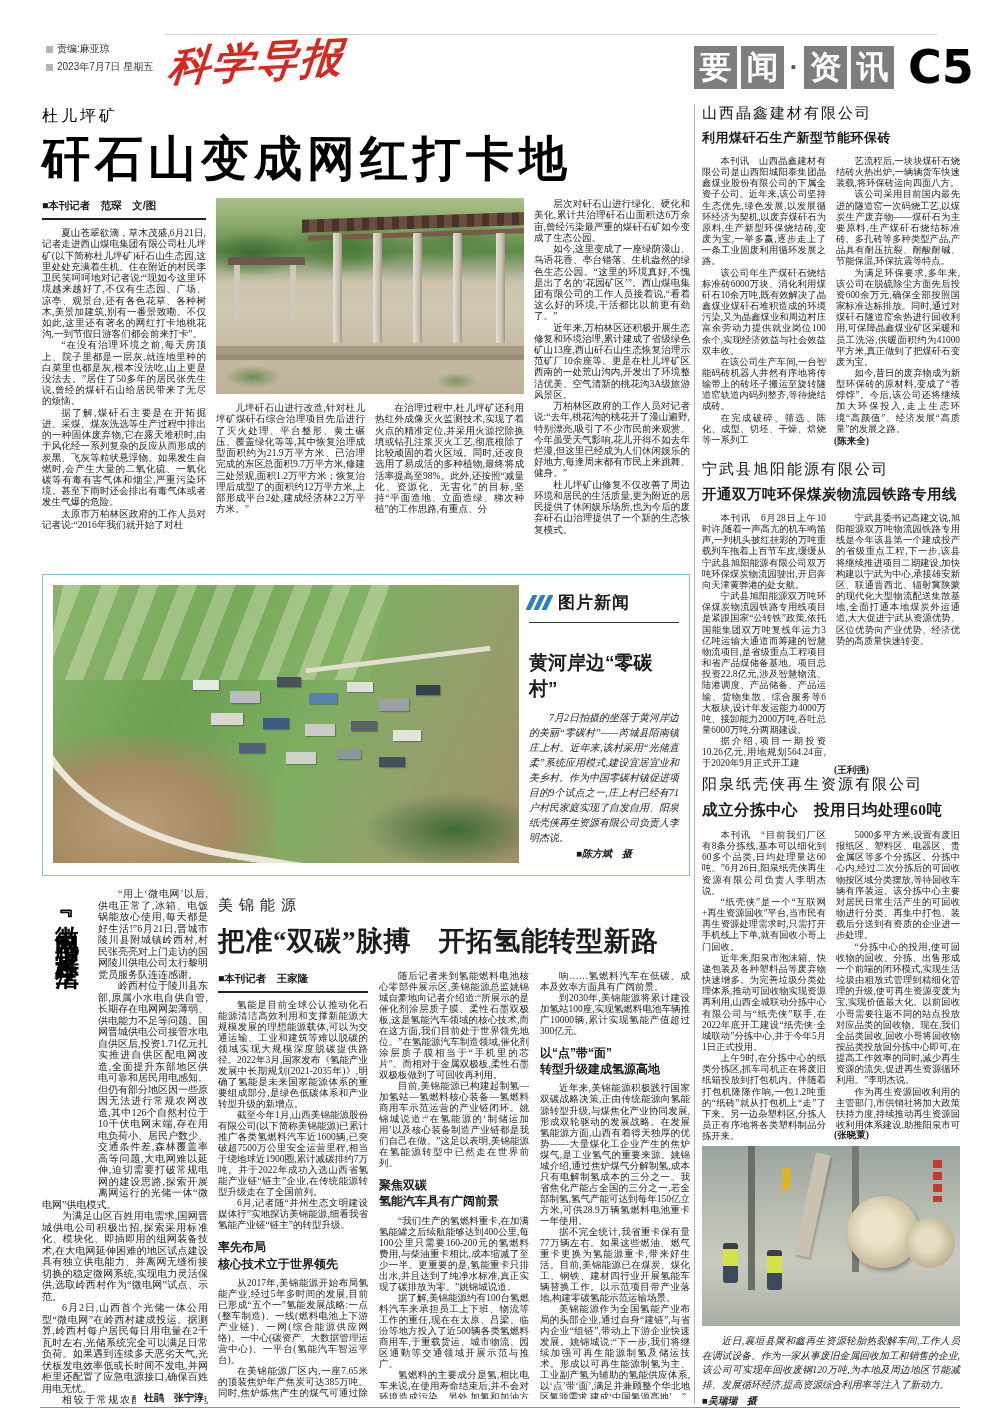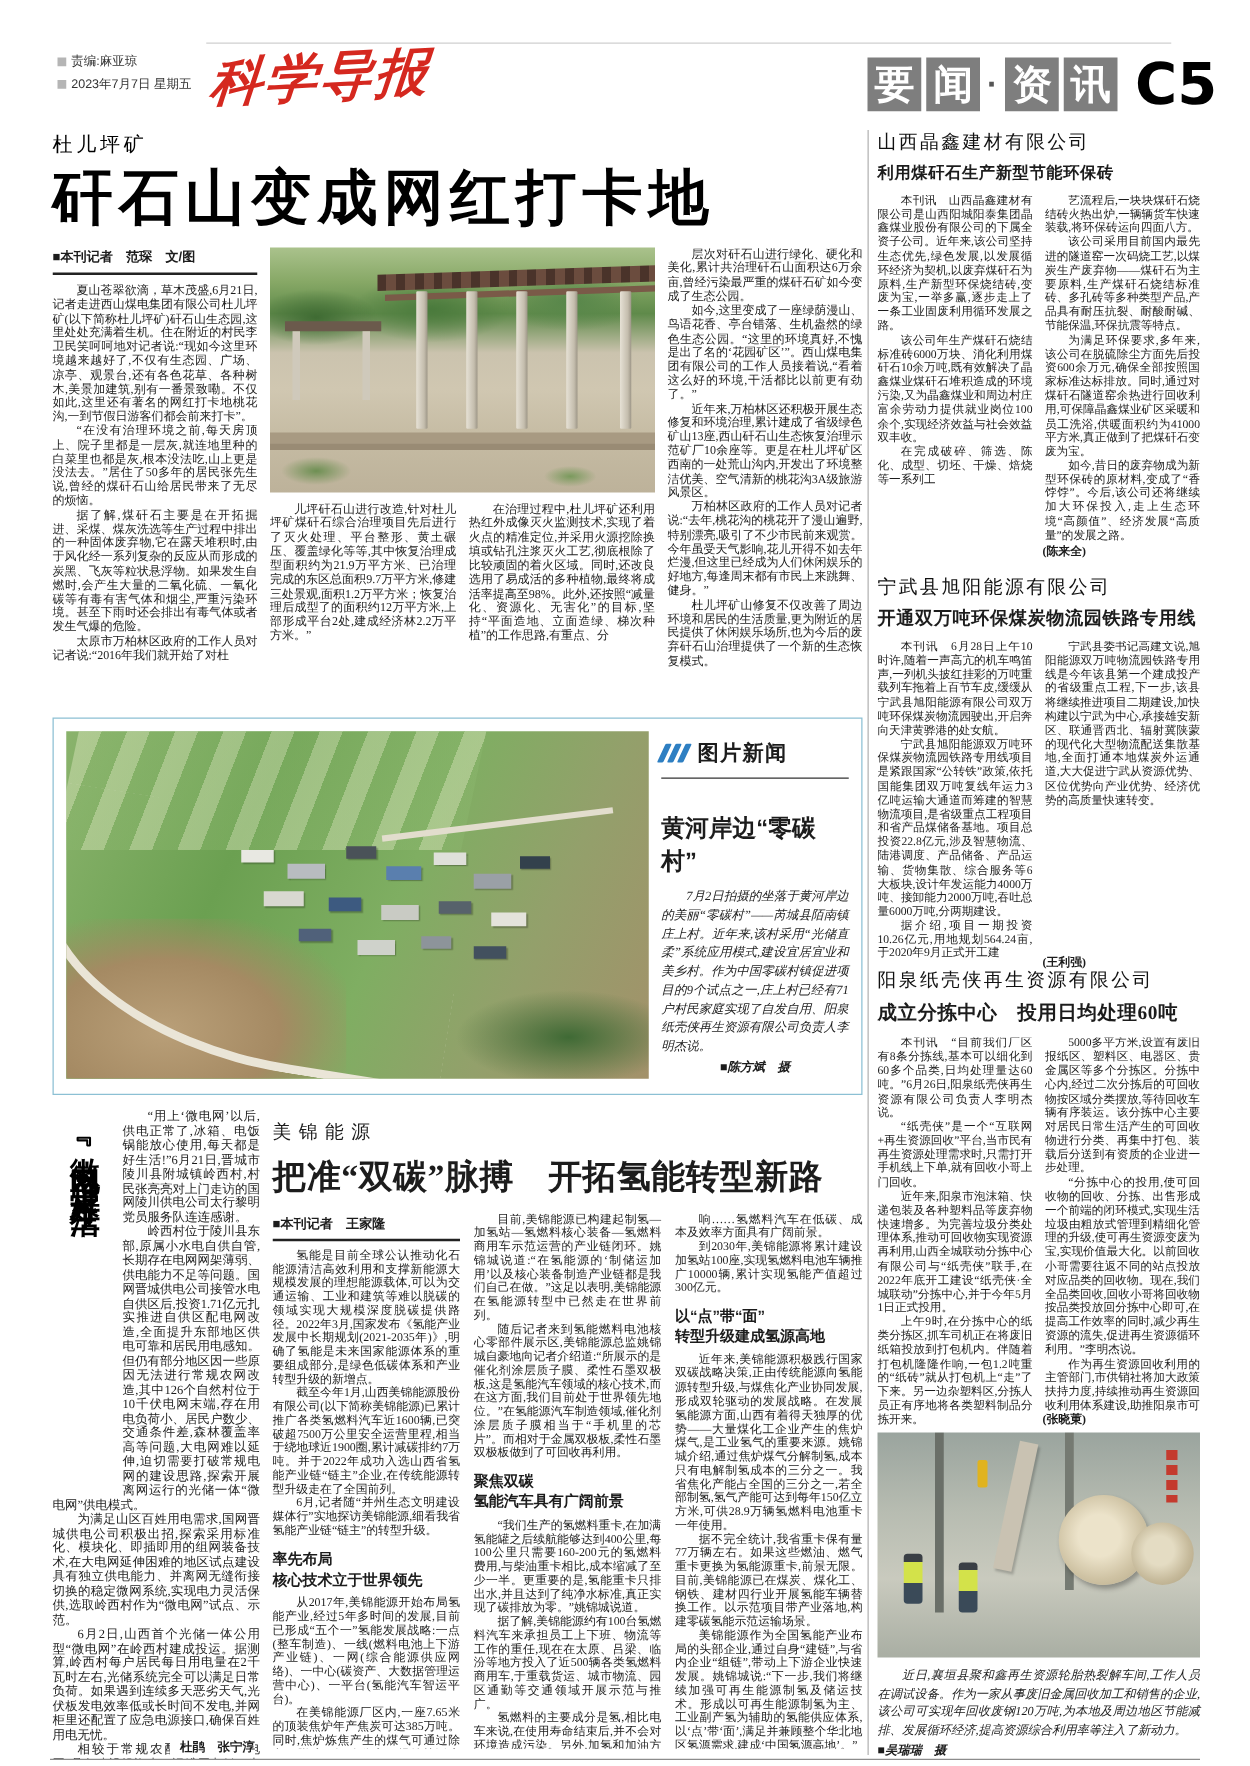--- a/index.html
+++ b/index.html
@@ -251,51 +251,52 @@
         <p>截至今年1月,山西美锦能源股份有限公司(以下简称美锦能源)已累计推广各类氢燃料汽车近1600辆,已突破超7500万公里安全运营里程,相当于绕地球近1900圈,累计减碳排约7万吨。并于2022年成功入选山西省氢能产业链“链主”企业,在传统能源转型升级走在了全国前列。</p>
         <p>6月,记者随“并州生态文明建设媒体行”实地探访美锦能源,细看我省氢能产业链“链主”的转型升级。</p>
         <div class="subhead">
           <div>率先布局</div>
           <div>核心技术立于世界领先</div>
         </div>
         <p>从2017年,美锦能源开始布局氢能产业,经过5年多时间的发展,目前已形成“五个一”氢能发展战略:一点(整车制造)、一线(燃料电池上下游产业链)、一网(综合能源供应网络)、一中心(碳资产、大数据管理运营中心)、一平台(氢能汽车智运平台)。</p>
         <p>在美锦能源厂区内,一座7.65米的顶装焦炉年产焦炭可达385万吨。同时,焦炉炼焦产生的煤气可通过除杂、脱硫、深冷分离、提纯等工序制取99.999%氢燃料,真正实现回收再利用。</p>
       </div>
       <div>
+        <p>随后记者来到氢能燃料电池核心零部件展示区,美锦能源总监姚锦城自豪地向记者介绍道:“所展示的是催化剂涂层质子膜、柔性石墨双极板,这是氢能汽车领域的核心技术,而在这方面,我们目前处于世界领先地位。”在氢能源汽车制造领域,催化剂涂层质子膜相当于“手机里的芯片”。而相对于金属双极板,柔性石墨双极板做到了可回收再利用。</p>
         <p>目前,美锦能源已构建起制氢—加氢站—氢燃料核心装备—氢燃料商用车示范运营的产业链闭环。姚锦城说道:“在氢能源的‘制储运加用’以及核心装备制造产业链都是我们自己在做。”这足以表明,美锦能源在氢能源转型中已然走在世界前列。</p>
-        <p>随后记者来到氢能燃料电池核心零部件展示区,美锦能源总监姚锦城自豪地向记者介绍道:“所展示的是催化剂涂层质子膜、柔性石墨双极板,这是氢能汽车领域的核心技术,而在这方面,我们目前处于世界领先地位。”在氢能源汽车制造领域,催化剂涂层质子膜相当于“手机里的芯片”。而相对于金属双极板,柔性石墨双极板做到了可回收再利用。</p>
         <div class="subhead">
           <div>聚焦双碳</div>
           <div>氢能汽车具有广阔前景</div>
         </div>
         <p>“我们生产的氢燃料重卡,在加满氢能罐之后续航能够达到400公里,每100公里只需要160-200元的氢燃料费用,与柴油重卡相比,成本缩减了至少一半。更重要的是,氢能重卡只排出水,并且达到了纯净水标准,真正实现了碳排放为零。”姚锦城说道。</p>
         <p>据了解,美锦能源约有100台氢燃料汽车来承担员工上下班、物流等工作的重任,现在在太原、吕梁、临汾等地方投入了近500辆各类氢燃料商用车,于重载货运、城市物流、园区通勤等交通领域开展示范与推广。</p>
         <p>氢燃料的主要成分是氢,相比电车来说,在使用寿命结束后,并不会对环境造成污染。另外,加氢和加油方式类似,一般加注时间在10分钟以内。同时,低温环境运行效率不受任何影</p>
       </div>
       <div>
         <p>响……氢燃料汽车在低碳、成本及效率方面具有广阔前景。</p>
         <p>到2030年,美锦能源将累计建设加氢站100座,实现氢燃料电池车辆推广10000辆,累计实现氢能产值超过300亿元。</p>
         <div class="subhead">
           <div>以“点”带“面”</div>
           <div>转型升级建成氢源高地</div>
         </div>
         <p>近年来,美锦能源积极践行国家双碳战略决策,正由传统能源向氢能源转型升级,与煤焦化产业协同发展,形成双轮驱动的发展战略。在发展氢能源方面,山西有着得天独厚的优势——大量煤化工企业产生的焦炉煤气,是工业氢气的重要来源。姚锦城介绍,通过焦炉煤气分解制氢,成本只有电解制氢成本的三分之一。我省焦化产能占全国的三分之一,若全部制氢,氢气产能可达到每年150亿立方米,可供28.9万辆氢燃料电池重卡一年使用。</p>
-        <p>据不完全统计,我省重卡保有量77万辆左右。如果这些燃油、燃气重卡更换为氢能源重卡,前景无限。目前,美锦能源已在煤炭、煤化工、钢铁、建材四行业开展氢能车辆替换工作。以示范项目带产业落地,构建零碳氢能示范运输场景。</p>
+        <p>据不完全统计,我省重卡保有量77万辆左右。如果这些燃油、燃气重卡更换为氢能源重卡,带来好生活。目前,美锦能源已在煤炭、煤化工、钢铁、建材四行业开展氢能车辆替换工作。以示范项目带产业落地,构建零碳氢能示范运输场景。</p>
         <p>美锦能源作为全国氢能产业布局的头部企业,通过自身“建链”,与省内企业“组链”,带动上下游企业快速发展。姚锦城说:“下一步,我们将继续加强可再生能源制氢及储运技术。形成以可再生能源制氢为主、工业副产氢为辅助的氢能供应体系,以‘点’带‘面’,满足并兼顾整个华北地区氢源需求,建成‘中国氢源高地’。”</p>
       </div>
     </div>
   </div>
 
   <div class="abs r-art" style="top:104px;">
     <div class="r-company">山西晶鑫建材有限公司</div>
     <div class="r-headline" style="font-size:13px;">利用煤矸石生产新型节能环保砖</div>
     <div class="r-body" style="height:292px;">
       <div>
         <p>本刊讯　山西晶鑫建材有限公司是山西阳城阳泰集团晶鑫煤业股份有限公司的下属全资子公司。近年来,该公司坚持生态优先,绿色发展,以发展循环经济为契机,以废弃煤矸石为原料,生产新型环保烧结砖,变废为宝,一举多赢,逐步走上了一条工业固废利用循环发展之路。</p>
         <p>该公司年生产煤矸石烧结标准砖6000万块、消化利用煤矸石10余万吨,既有效解决了晶鑫煤业煤矸石堆积造成的环境污染,又为晶鑫煤业和周边村庄富余劳动力提供就业岗位100余个,实现经济效益与社会效益双丰收。</p>
+        <p>在该公司生产车间,一台智能码砖机器人井然有序地将传输带上的砖坯子搬运至旋转隧道窑轨道内码列整齐,等待烧结成砖。</p>
         <p>在完成破碎、筛选、陈化、成型、切坯、干燥、焙烧等一系列工</p>
       </div>
       <div>
         <p>艺流程后,一块块煤矸石烧结砖火热出炉,一辆辆货车快速装载,将环保砖运向四面八方。</p>
         <p>该公司采用目前国内最先进的隧道窑一次码烧工艺,以煤炭生产废弃物——煤矸石为主要原料,生产煤矸石烧结标准砖、多孔砖等多种类型产品,产品具有耐压抗裂、耐酸耐碱、节能保温,环保抗震等特点。</p>
         <p>为满足环保要求,多年来,该公司在脱硫除尘方面先后投资600余万元,确保全部按照国家标准达标排放。同时,通过对煤矸石隧道窑余热进行回收利用,可保障晶鑫煤业矿区采暖和员工洗浴,供暖面积约为41000平方米,真正做到了把煤矸石变废为宝。</p>
         <p>如今,昔日的废弃物成为新型环保砖的原材料,变成了“香饽饽”。今后,该公司还将继续加大环保投入,走上生态环境“高颜值”、经济发展“高质量”的发展之路。</p>
       </div>
       <div class="r-credit">(陈来全)</div>
     </div>

